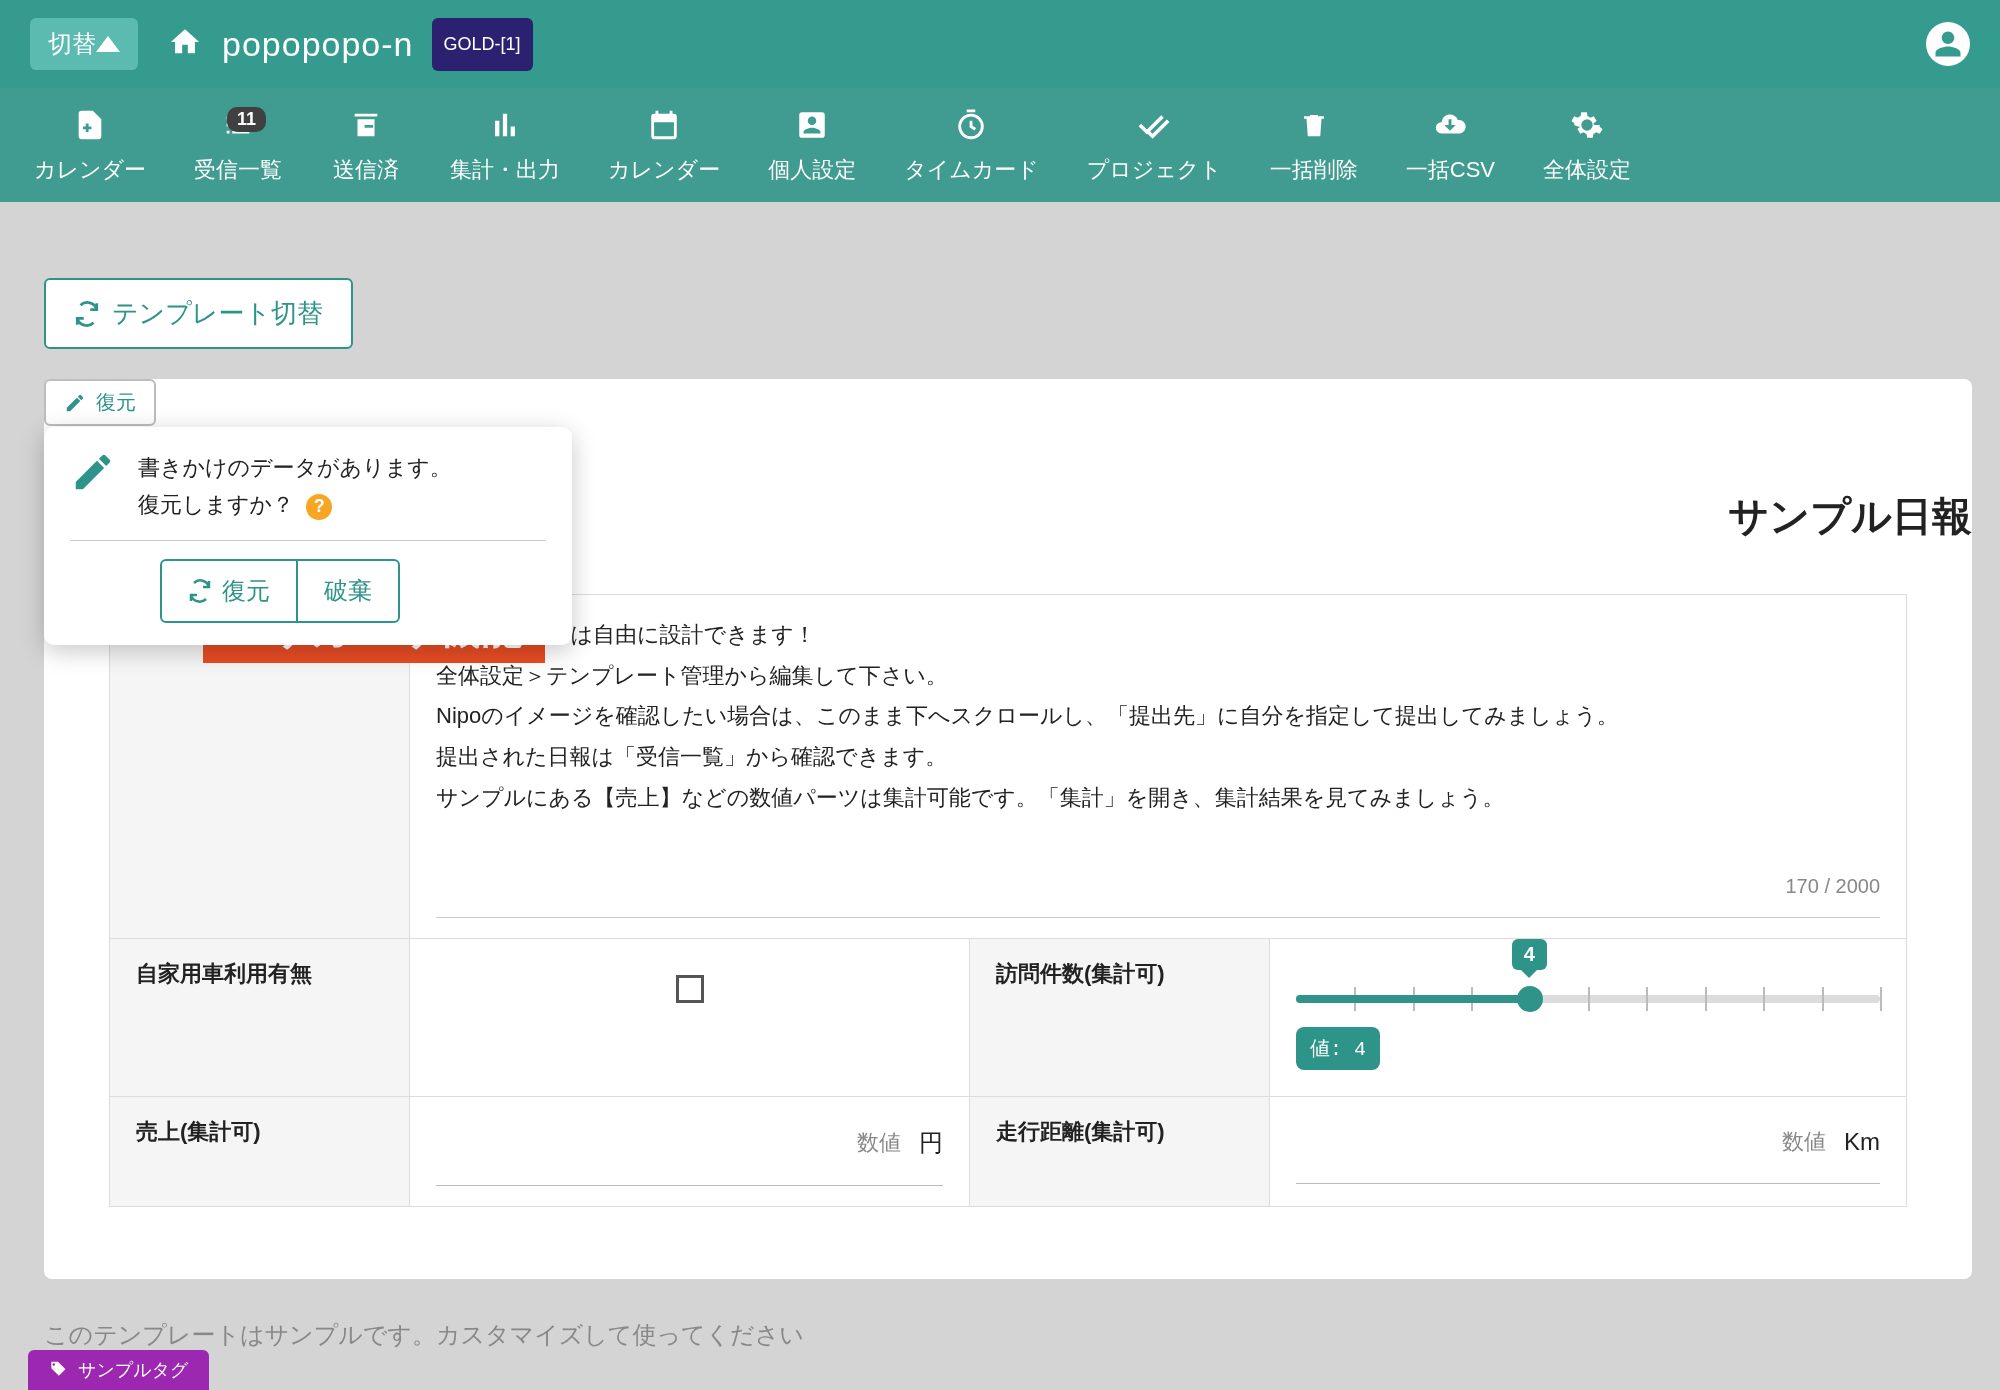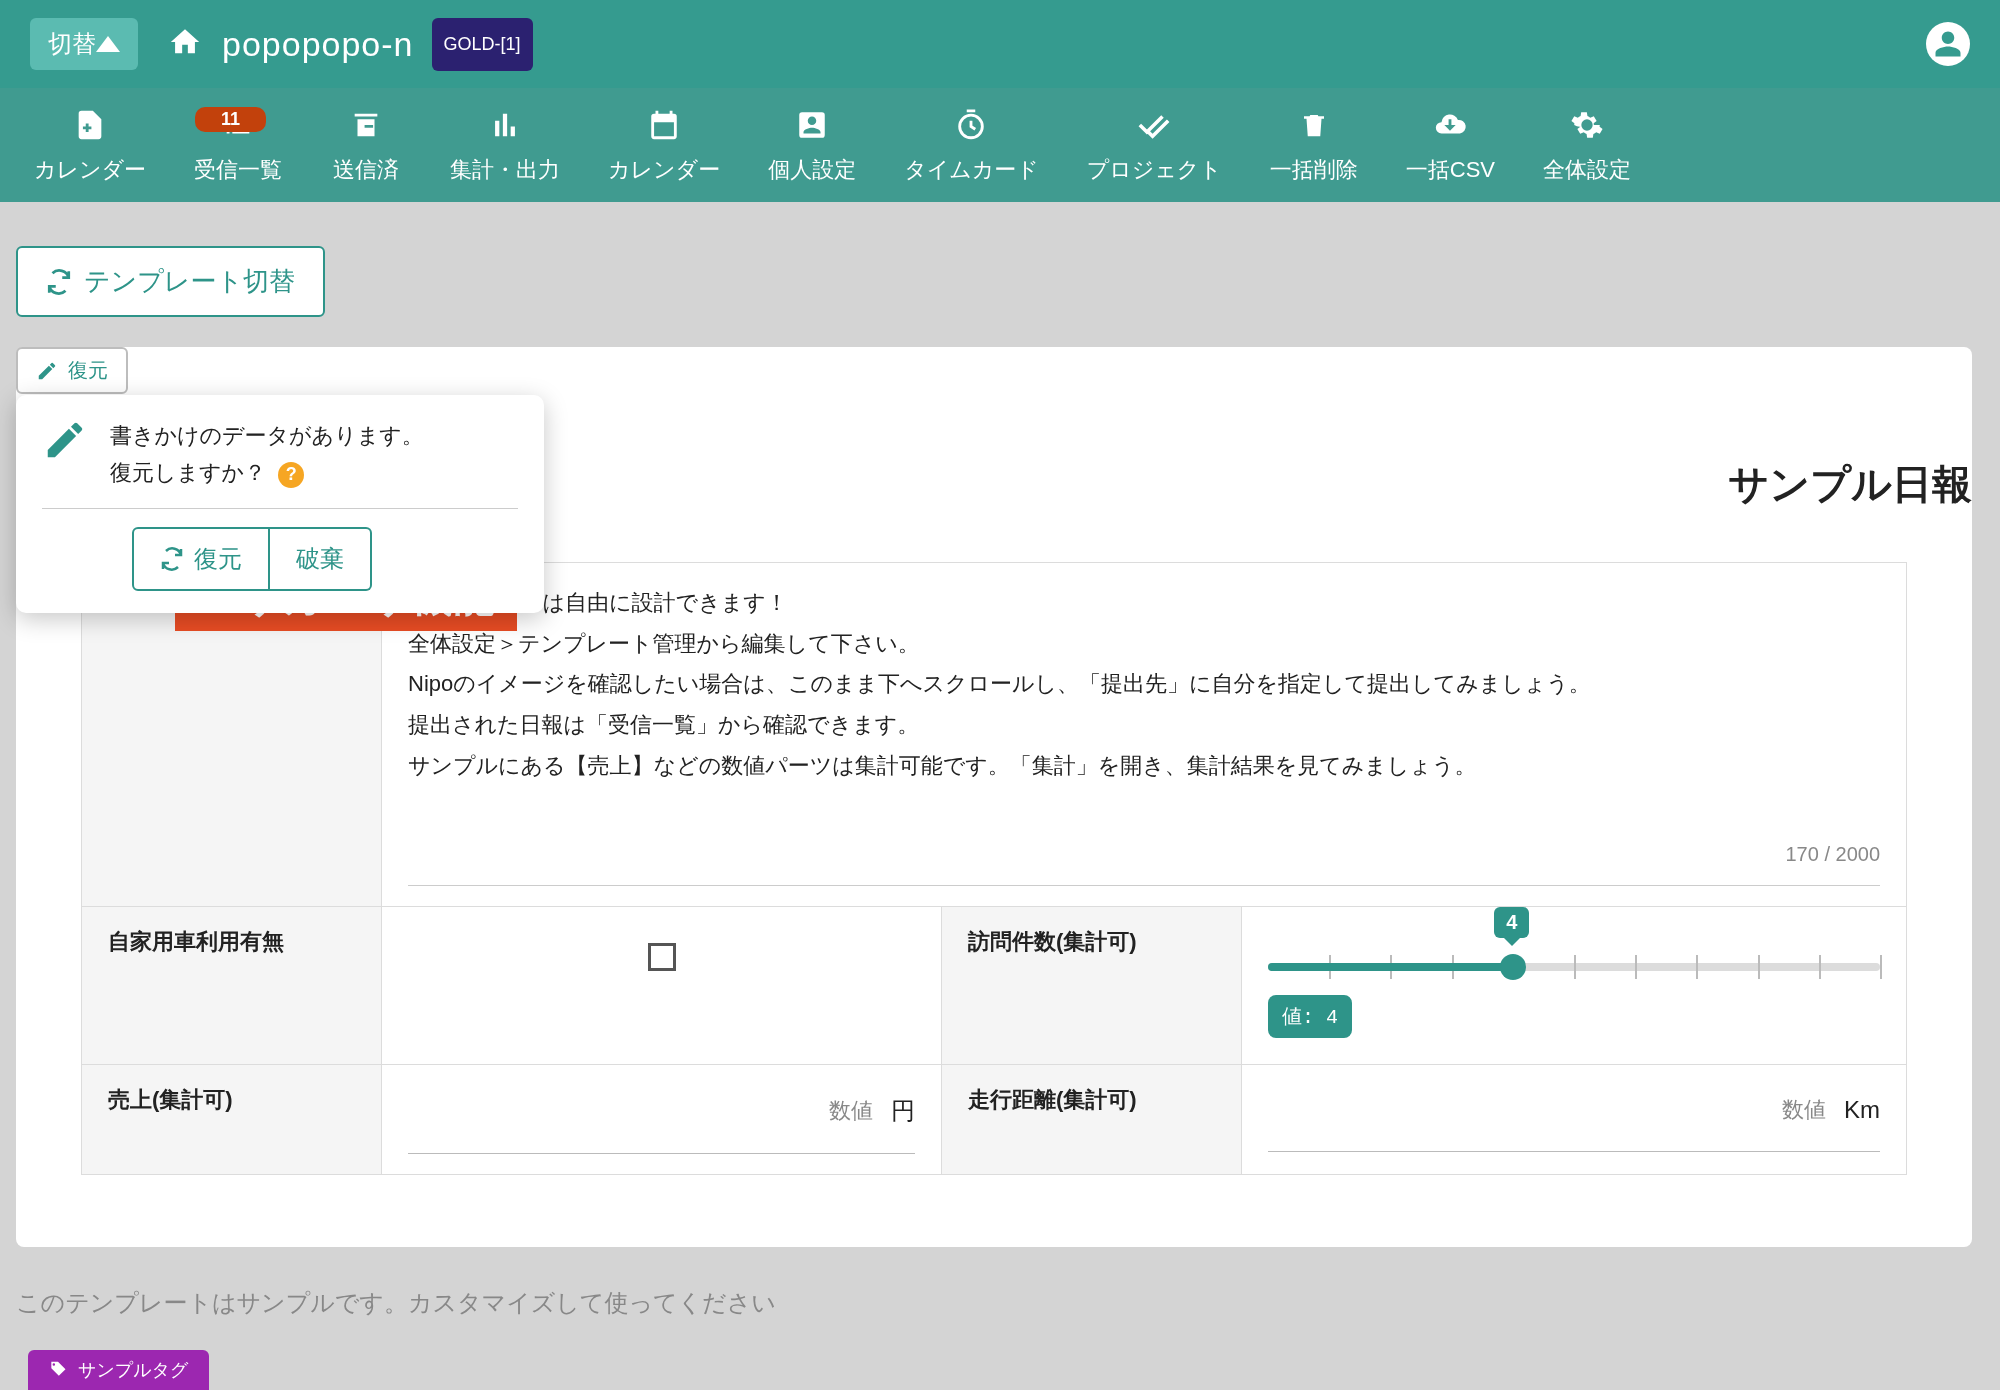--- a/index.html
+++ b/index.html
@@ -12,24 +12,24 @@
 .home-icon { margin-left: 30px; cursor: pointer; }
 .app-name { margin-left: 20px; font-size: 34px; font-weight: 300; letter-spacing: 1px; }
 .badge-gold { margin-left: 18px; background: #2b2170; color: #fff; border-radius: 6px; padding: 16px 12px; font-size: 18px; font-weight: 500; }
 .avatar { margin-left: auto; width: 44px; height: 44px; background: #fff; border-radius: 50%; display: flex; align-items: center; justify-content: center; cursor: pointer; }
 .avatar svg { fill: #359b8f; }
 
 
 .nav { background: #409b90; height: 114px; display: flex; align-items: center; padding: 0 10px; }
 .nav-item { display: flex; flex-direction: column; align-items: center; justify-content: center; gap: 10px; color: #fff; font-size: 22px; padding: 0 24px; cursor: pointer; position: relative; min-width: 120px; }
 .nav-item .icon { height: 40px; display: flex; align-items: center; justify-content: center; }
-.nav-badge { position: absolute; top: 2px; right: 40px; background: #c2410c; color: #fff; border-radius: 10px; padding: 2px 26px; font-size: 18px; font-weight: 600; text-align: center; }
-
-
-.content { padding: 44px 28px 0 16px; position: relative; }
+.nav-badge { position: absolute; top: 2px; right: 40px; background: #404040; color: #fff; border-radius: 10px; padding: 2px 10px; font-size: 18px; font-weight: 600; text-align: center; }
+
+
+.content { padding: 44px 28px 0 44px; position: relative; margin-top: 32px; }
 
 .template-switch-btn { display: inline-flex; align-items: center; gap: 12px; border: 2px solid #2e9489; border-radius: 6px; padding: 16px 28px; color: #2e9489; font-size: 26px; background: #fff; cursor: pointer; }
 .template-switch-btn .refresh { width: 26px; height: 26px; }
 
 .card { background: #fff; border-radius: 8px; margin-top: 30px; min-height: 900px; position: relative; padding-bottom: 30px; }
 
 .restore-tab { position: absolute; top: 0; left: 0; border: 2px solid #bdbdbd; border-radius: 6px; display: inline-flex; align-items: center; gap: 10px; padding: 8px 18px; color: #2e9489; font-size: 20px; cursor: pointer; background: #fff; z-index: 5; }
 .restore-tab svg { fill: #2e9489; }
 
 .recovery-popup { position: absolute; top: 48px; left: 0; background: #fff; border-radius: 10px; box-shadow: 0 6px 24px rgba(0,0,0,0.22); padding: 22px 26px; width: 528px; z-index: 10; }

